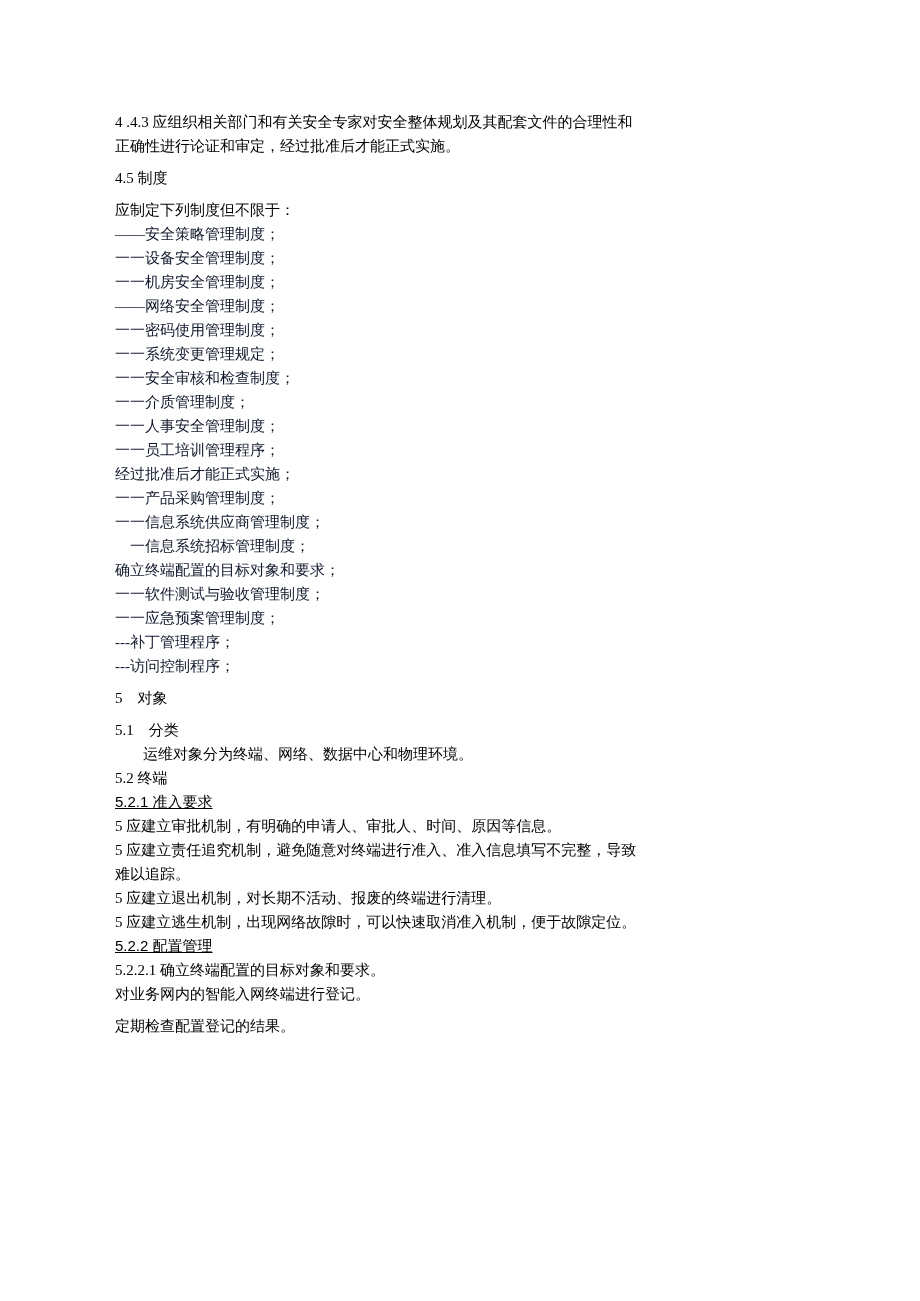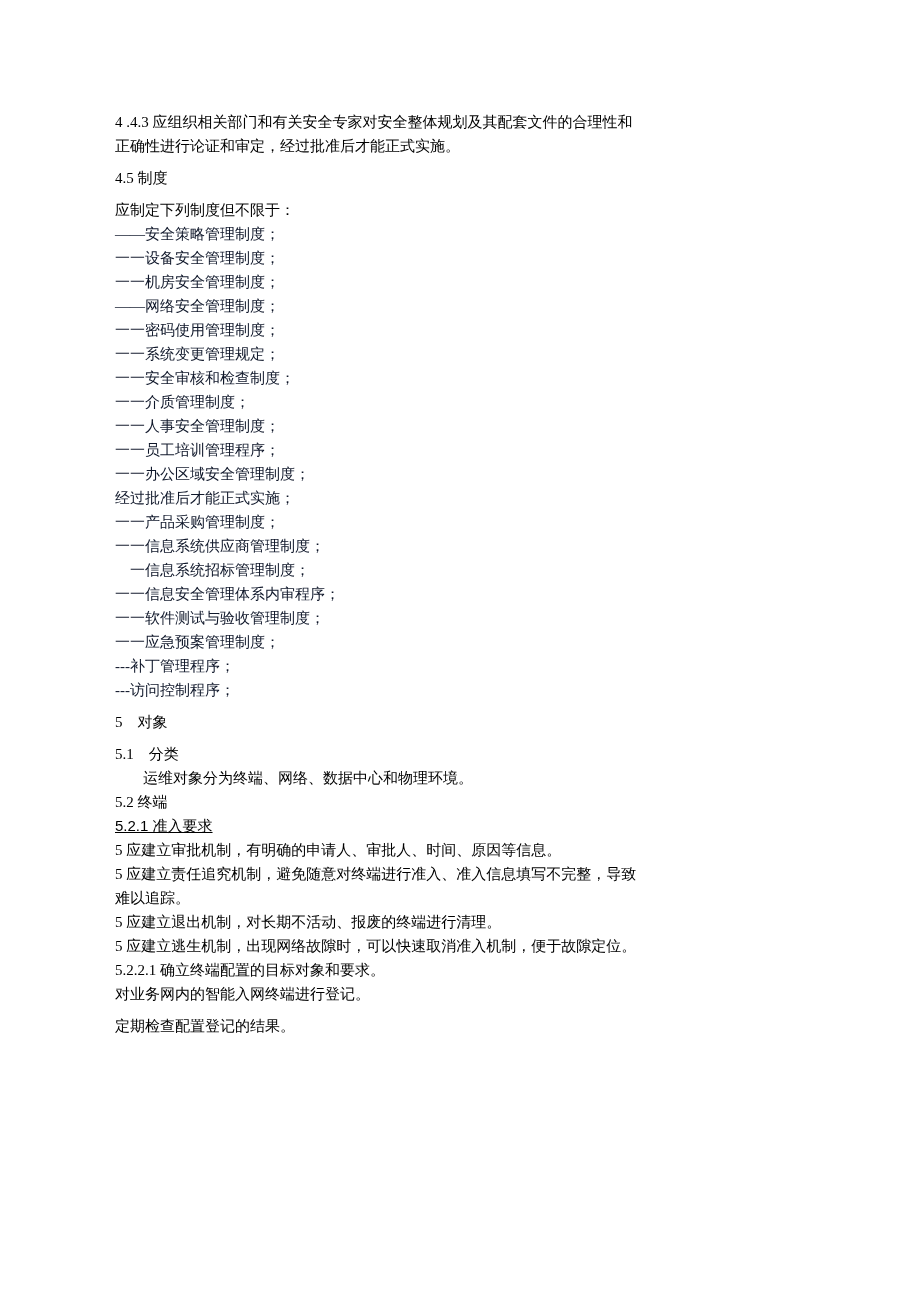--- a/index.html
+++ b/index.html
@@ -50,38 +50,38 @@
   <p class="list-item">——安全策略管理制度；</p>
   <p class="list-item">一一设备安全管理制度；</p>
   <p class="list-item">一一机房安全管理制度；</p>
   <p class="list-item">——网络安全管理制度；</p>
   <p class="list-item">一一密码使用管理制度；</p>
   <p class="list-item">一一系统变更管理规定；</p>
   <p class="list-item">一一安全审核和检查制度；</p>
   <p class="list-item">一一介质管理制度；</p>
   <p class="list-item">一一人事安全管理制度；</p>
   <p class="list-item">一一员工培训管理程序；</p>
-  <p class="list-item">一一办公区域安全管理制度；</p>
   <p class="list-item">经过批准后才能正式实施；</p>
   <p class="list-item">一一产品采购管理制度；</p>
   <p class="list-item">一一信息系统供应商管理制度；</p>
   <p class="list-item">　一信息系统招标管理制度；</p>
-  <p class="list-item">一一信息安全管理体系内审程序；</p>
+  <p class="list-item">确立终端配置的目标对象和要求；</p>
   <p class="list-item">一一软件测试与验收管理制度；</p>
   <p class="list-item">一一应急预案管理制度；</p>
   <p class="list-item"> ---补丁管理程序；</p>
   <p class="list-item"> ---访问控制程序；</p>
 
   <p class="para gap-section">5　对象</p>
 
   <p class="para gap-section">5.1　分类</p>
   <p class="para indent">运维对象分为终端、网络、数据中心和物理环境。</p>
   <p class="para">5.2 终端</p>
   <p class="para bold">5.2.1 准入要求</p>
   <p class="para">5 应建立审批机制，有明确的申请人、审批人、时间、原因等信息。</p>
   <p class="para">5 应建立责任追究机制，避免随意对终端进行准入、准入信息填写不完整，导致难以追踪。</p>
   <p class="para">5 应建立退出机制，对长期不活动、报废的终端进行清理。</p>
   <p class="para">5 应建立逃生机制，出现网络故隙时，可以快速取消准入机制，便于故隙定位。</p>
+  <p class="para bold">5.2.2 配置管理</p>
   <p class="para">5.2.2.1 确立终端配置的目标对象和要求。</p>
   <p class="para">对业务网内的智能入网终端进行登记。</p>
   <p class="para gap-section">定期检查配置登记的结果。</p>
 
 </div>
 
 </body></html>

